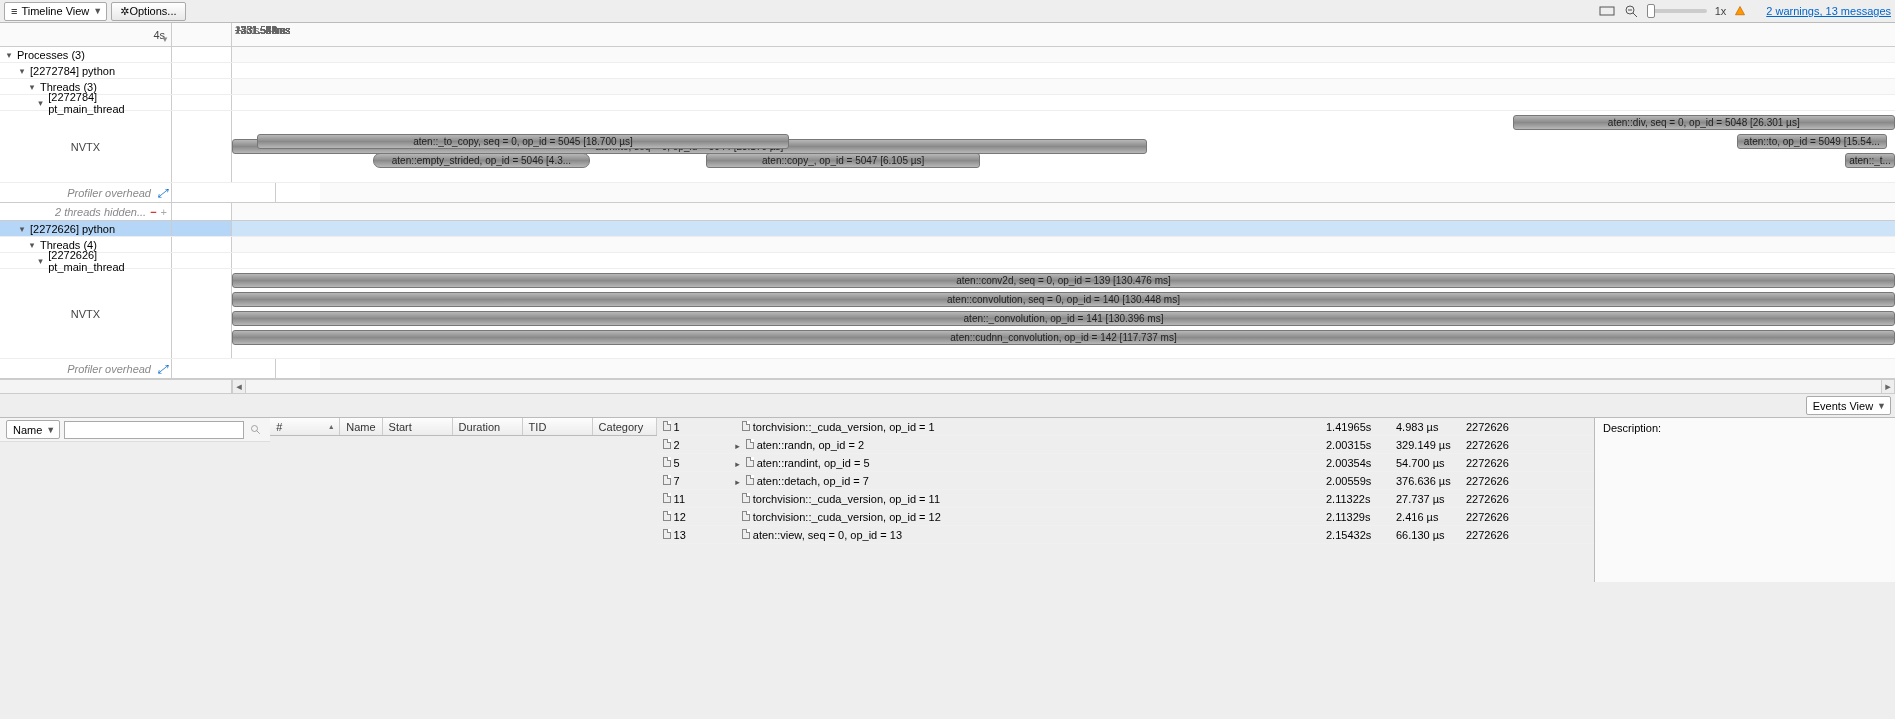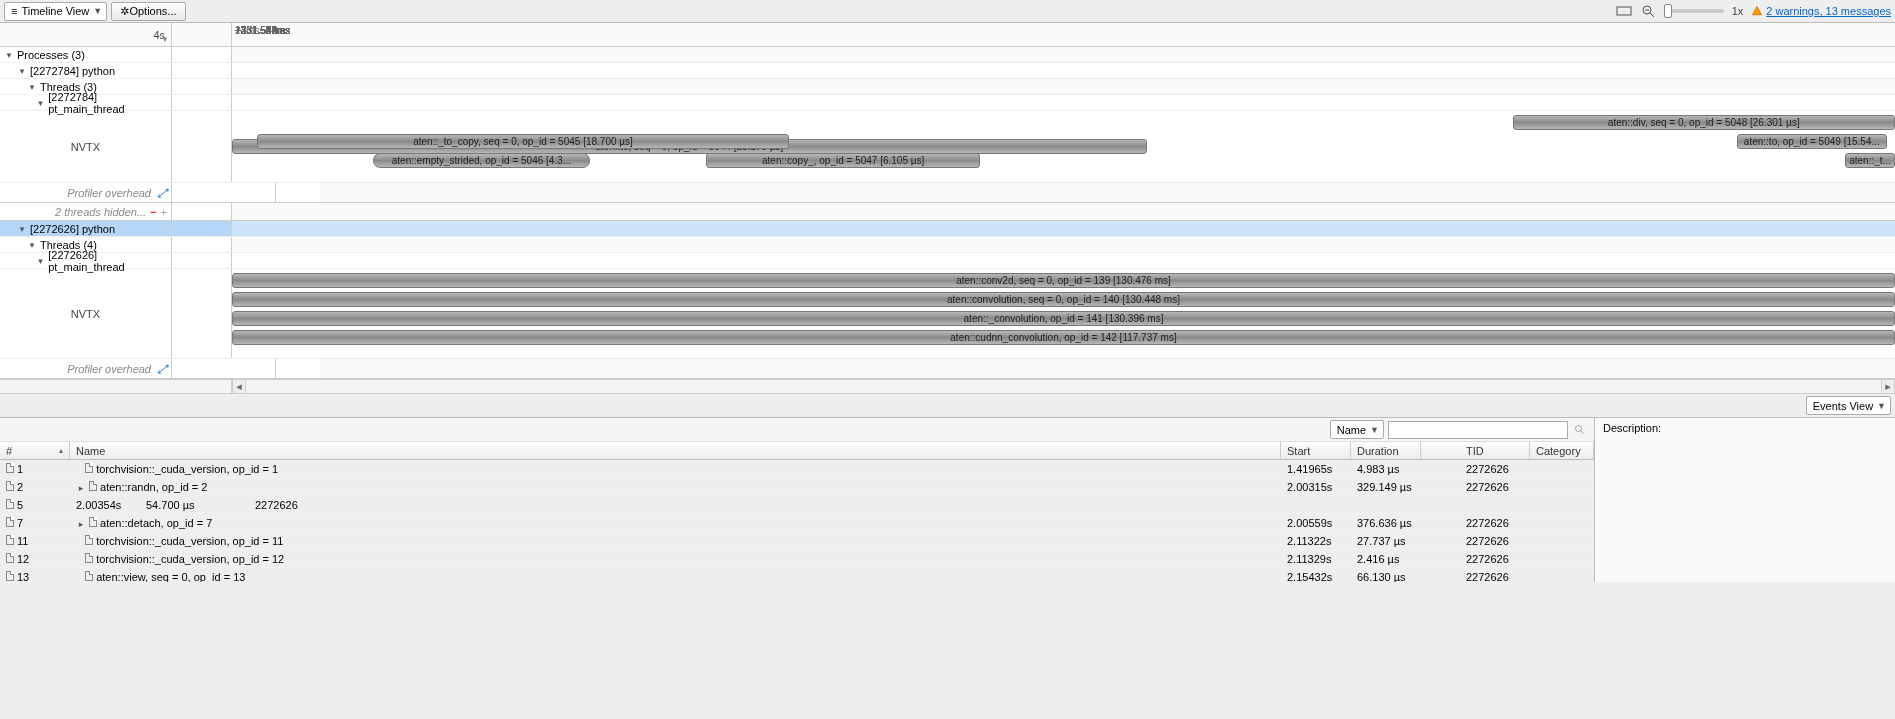--- a/index.html
+++ b/index.html
@@ -8,21 +8,21 @@
 
 .toolbar { height: 23px; background: #eee; border-bottom: 1px solid #bbb; display: flex; align-items: center; padding: 0 4px; gap: 4px; }
 .combo { height: 19px; background: #fff; border: 1px solid #aaa; border-radius: 2px; display: flex; align-items: center; padding: 0 4px 0 6px; gap: 4px; cursor: pointer; }
 .combo .caret { font-size: 9px; color: #555; }
 .btn { height: 19px; background: linear-gradient(#fff,#e8e8e8); border: 1px solid #aaa; border-radius: 2px; padding: 0 8px; display: flex; align-items: center; cursor: pointer; }
 .toolbar-right { margin-left: auto; display: flex; align-items: center; gap: 8px; }
 .icon-btn { width: 16px; height: 16px; display: flex; align-items: center; justify-content: center; cursor: pointer; color: #555; }
 .zoom-slider { width: 60px; height: 4px; background: #ccc; border-radius: 2px; position: relative; }
 .zoom-slider .thumb { width: 8px; height: 14px; background: #fff; border: 1px solid #888; border-radius: 2px; position: absolute; top: -5px; left: 0; }
 .zoom-lbl { color: #444; }
-.warn-link { color: #0066cc; text-decoration: underline; cursor: pointer; display: flex; align-items: center; gap: 3px; }
+.warn-link { color: #0066cc; text-decoration: underline; cursor: pointer; display: flex; align-items: center; gap: 20px; }
 .warn-link svg { width: 12px; height: 12px; }
 
 
 .timeline { display: flex; flex-direction: column; background: #fff; }
 .ruler-row { display: flex; height: 24px; border-bottom: 1px solid #ccc; background: #fafafa; }
 .left-gutter { width: 172px; min-width: 172px; border-right: 1px solid #ccc; display: flex; align-items: center; justify-content: flex-end; padding-right: 6px; color: #444; position: relative; }
 .left-gutter .caret-sm { position: absolute; right: 2px; bottom: 2px; font-size: 8px; color: #888; }
 .thin-gutter { width: 60px; min-width: 60px; border-right: 1px solid #ccc; }
 .ruler { flex: 1; position: relative; overflow: hidden; }
 .tick { flex: 1; border-left: 1px solid #ddd; position: relative; }
@@ -52,39 +52,39 @@
 .hidden-left .plus { color: #aaa; cursor: pointer; font-style: normal; }
 
 .hscroll { display: flex; height: 15px; background: #f4f4f4; border-top: 1px solid #ccc; border-bottom: 1px solid #ccc; }
 .hscroll .sp { width: 232px; border-right: 1px solid #ccc; }
 .hscroll .bar-track { flex: 1; position: relative; }
 .hscroll .arrow { width: 14px; display: flex; align-items: center; justify-content: center; color: #666; cursor: pointer; background: #eee; border-left: 1px solid #ccc; border-right: 1px solid #ccc; }
 
 
 .bottom-toolbar { height: 24px; background: #eee; border-bottom: 1px solid #bbb; display: flex; align-items: center; padding: 2px 4px; justify-content: flex-end; }
 .bottom-split { display: flex; height: 164px; }
-.events-pane { flex: 1; display: flex; flex-direction: column; border-right: 1px solid #bbb; overflow: hidden; }
+.events-pane { flex: 1; display: flex; border-right: 1px solid #bbb; overflow: hidden; }
 .desc-pane { width: 300px; padding: 4px 8px; background: #fafafa; }
 .events-filter { height: 24px; display: flex; align-items: center; justify-content: flex-end; gap: 4px; padding: 0 6px; border-bottom: 1px solid #ddd; background: #f5f5f5;}
 .events-filter input { height: 18px; border: 1px solid #aaa; padding: 0 4px; width: 180px; }
 .events-filter .srch { width: 16px; height: 16px; display: flex; align-items: center; justify-content: center; color: #888; }
 
 .grid-head { display: flex; height: 18px; background: linear-gradient(#fdfdfd,#ececec); border-bottom: 1px solid #bbb; }
 .grid-head .col { border-right: 1px solid #ccc; padding: 2px 6px; color: #333; display: flex; align-items: center; }
 .grid-body { overflow-y: scroll; flex: 1; }
 .grid-row { display: flex; height: 18px; border-bottom: 1px solid #f0f0f0; align-items: center; }
 .grid-row .col { border-right: 1px solid transparent; padding: 0 6px; overflow: hidden; white-space: nowrap; }
 .flip { display: inline-block; width: 8px; height: 10px; border: 1px solid #888; margin-right: 3px; position: relative; }
 .flip:after { content: ''; position: absolute; top: -1px; right: -1px; width: 3px; height: 3px; background: #fff; border-left: 1px solid #888; border-bottom: 1px solid #888; }
 
 .col-num { width: 70px; }
 .col-name { flex: 1; }
 .col-start { width: 70px; }
 .col-dur { width: 70px; }
-.col-tid { width: 70px; margin-left: 39px; }
+.col-tid { width: 70px; }
 .col-cat { width: 64px; }
 
 .filler { background: #fafafa; }
 .sort-caret { margin-left: auto; font-size: 8px; color: #666; }
 </style>
 </head>
 <body>
 
 <div class="toolbar">
   <div class="combo">
@@ -377,20 +377,21 @@
         <div class="grid-row">
           <div class="col col-num"><span class="flip"></span>2</div>
           <div class="col col-name"><span class="expander">▸</span> <span class="flip"></span>aten::randn, op_id = 2</div>
           <div class="col col-start">2.00315s</div>
           <div class="col col-dur">329.149 µs</div>
           <div class="col col-tid">2272626</div>
           <div class="col col-cat"></div>
         </div>
         <div class="grid-row">
           <div class="col col-num"><span class="flip"></span>5</div>
+          <div class="col col-name"><span class="expander">▸</span> <span class="flip"></span>aten::randint, op_id = 5</div>
           <div class="col col-start">2.00354s</div>
           <div class="col col-dur">54.700 µs</div>
           <div class="col col-tid">2272626</div>
           <div class="col col-cat"></div>
         </div>
         <div class="grid-row">
           <div class="col col-num"><span class="flip"></span>7</div>
           <div class="col col-name"><span class="expander">▸</span> <span class="flip"></span>aten::detach, op_id = 7</div>
           <div class="col col-start">2.00559s</div>
           <div class="col col-dur">376.636 µs</div>

